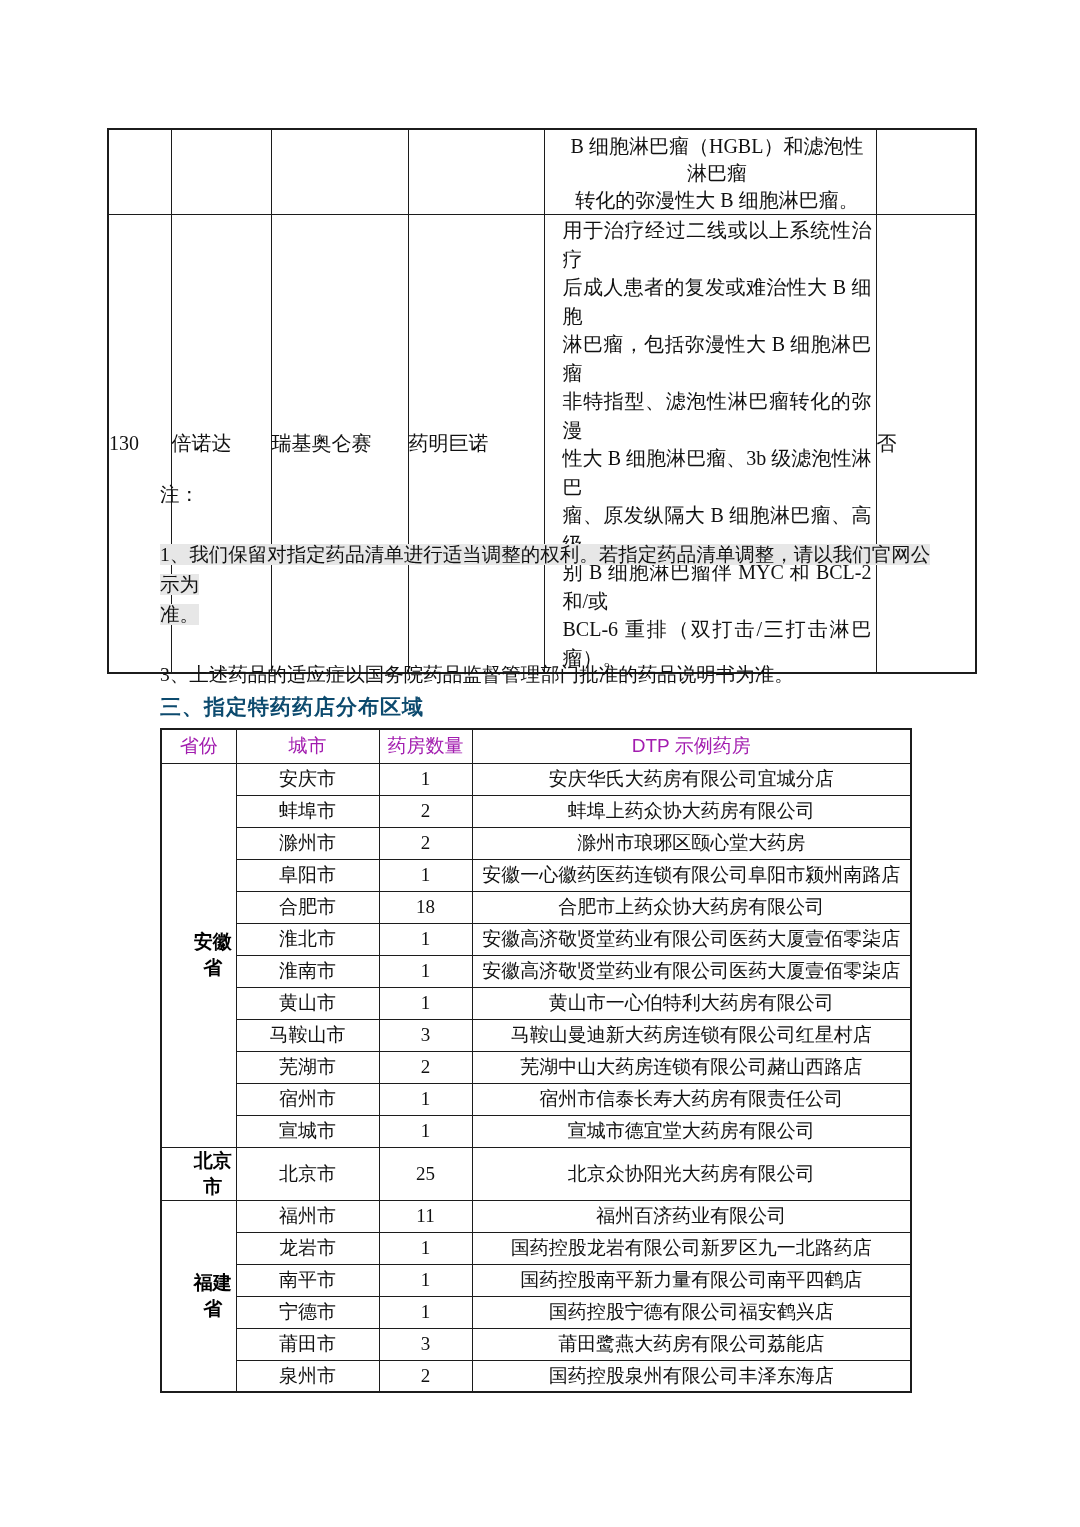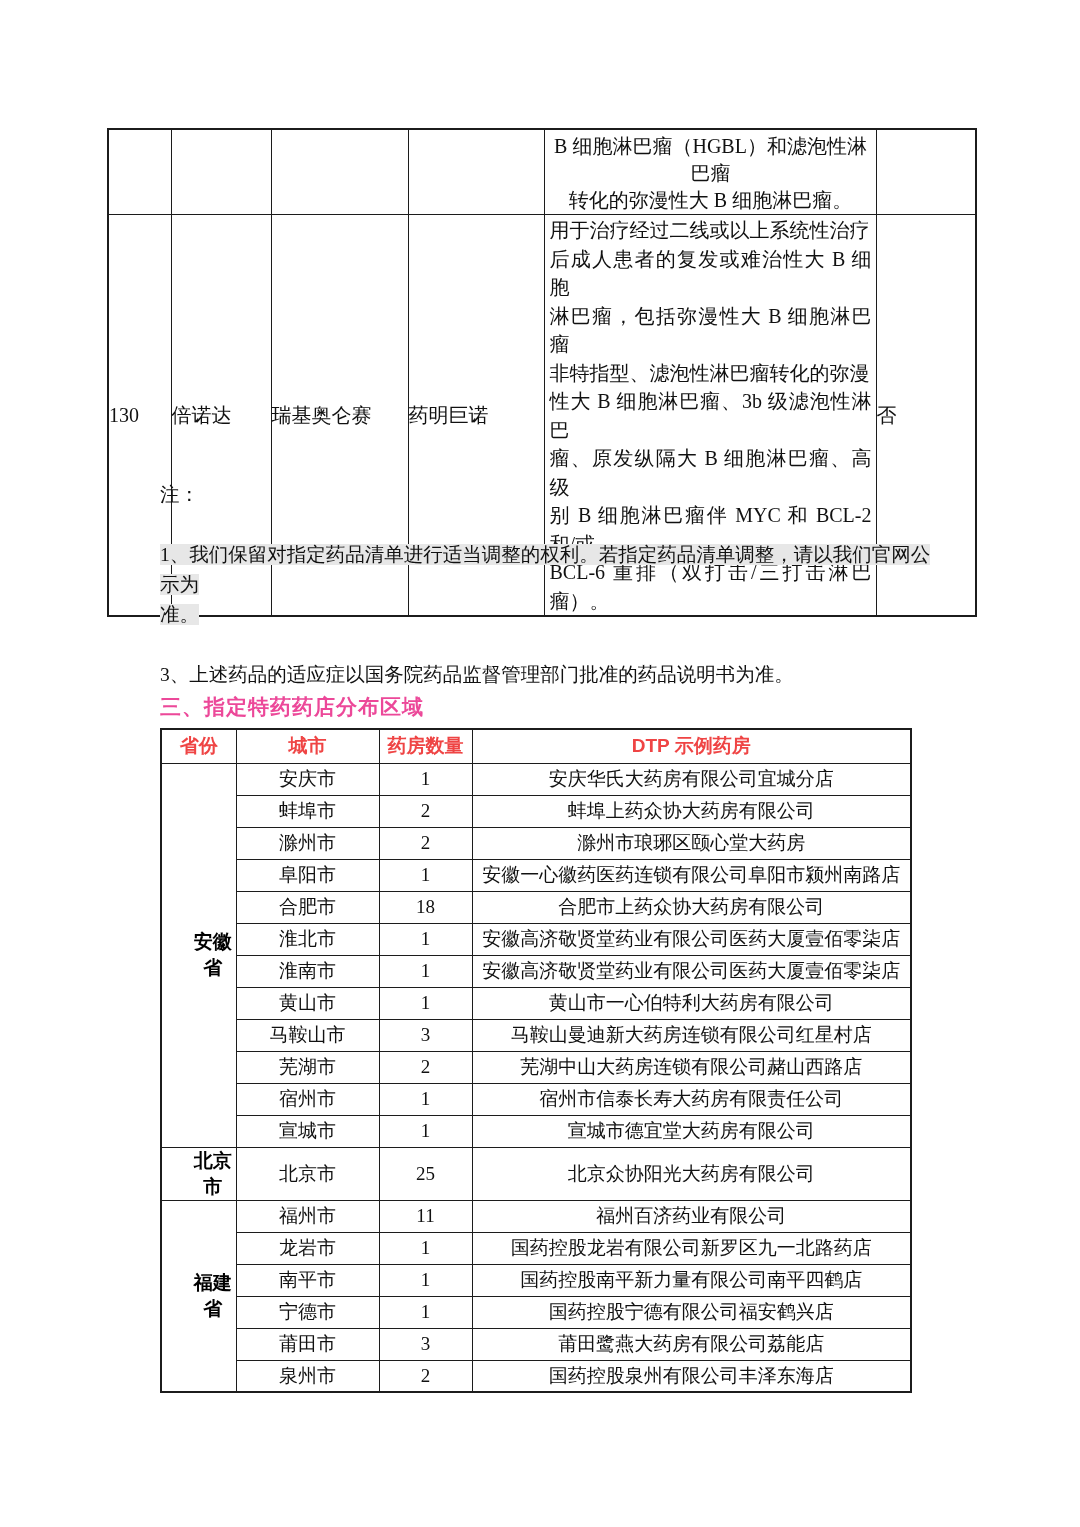--- a/index.html
+++ b/index.html
@@ -21,60 +21,60 @@
   .drug-table td {
     border: 1px solid #1c1c1c;
     text-align: left; vertical-align: middle;
     font-size: 20px;
   }
   .drug-table tr.carryover td { height: 62px; }
   .drug-table tr.main td { height: 230px; }
   .drug-table td.indication {
     text-align: center; vertical-align: top;
     white-space: pre-line;
-    padding: 3px 4px 0 5px;
+    padding: 3px 4px 0 18px;
     font-size: 20px; line-height: 27px; margin-top: 9px;
   }
   .drug-table tr.main td.indication {
     text-align: justify; vertical-align: top;
     line-height: 28.5px; padding-top: 1px;
   }
 
   
   .notes {
     position: absolute; left: 160px; top: 450px; width: 784px;
     font-size: 19.5px; line-height: 30px;
     white-space: pre-line;
   }
   .note-line { white-space: pre-line; }
   .hl { background: #e7e7e7; }
 
   
   .section-heading {
     position: absolute; left: 160px; top: 693px;
     font-family: "Liberation Sans", "DejaVu Sans", sans-serif;
-    font-size: 21px; font-weight: bold; color: #ec4899;
+    font-size: 21px; font-weight: bold; color: #0c4a6e;
     letter-spacing: 1px;
   }
 
   
   .pharmacy-table {
     position: absolute; left: 160px; top: 728px; width: 750px;
     border: 2px solid #1c1c1c;
   }
   .pharmacy-table th, .pharmacy-table td {
     border: 1px solid #1c1c1c;
     text-align: center; vertical-align: middle;
     font-size: 19px; font-weight: normal;
     overflow: hidden;
   }
   .pharmacy-table thead th {
     height: 34px;
     font-family: "Liberation Sans", "DejaVu Sans", sans-serif;
-    font-weight: bold; color: #ef4444;
+    font-weight: normal; color: #a21caf;
   }
   .pharmacy-table tbody td { height: 32px; }
   .pharmacy-table td.province {
     font-family: Liberation Sans, sans-serif;
     font-weight: bold; color: #000; padding-left: 28px;
   }
 </style>
 </head>
 <body>
 

